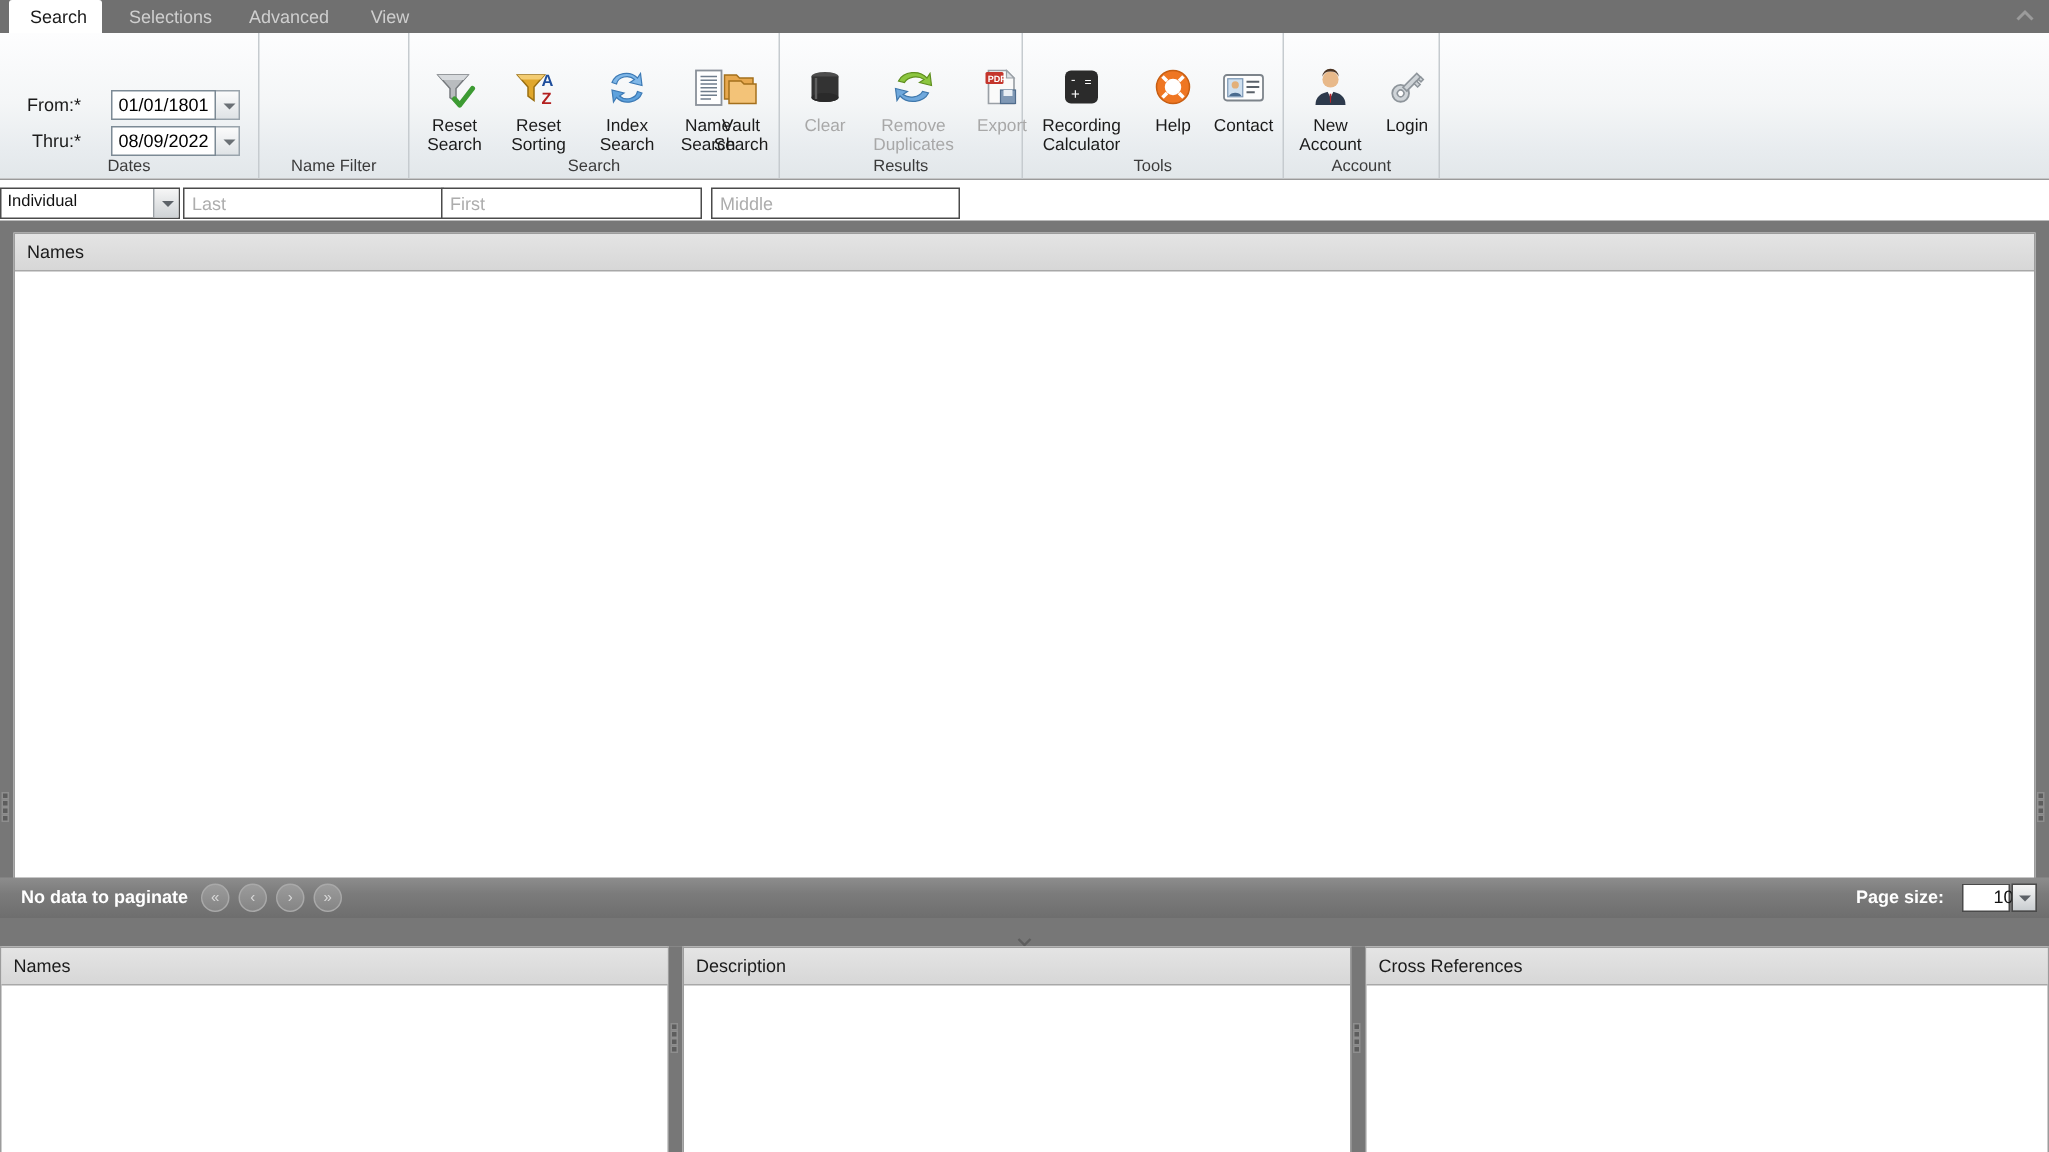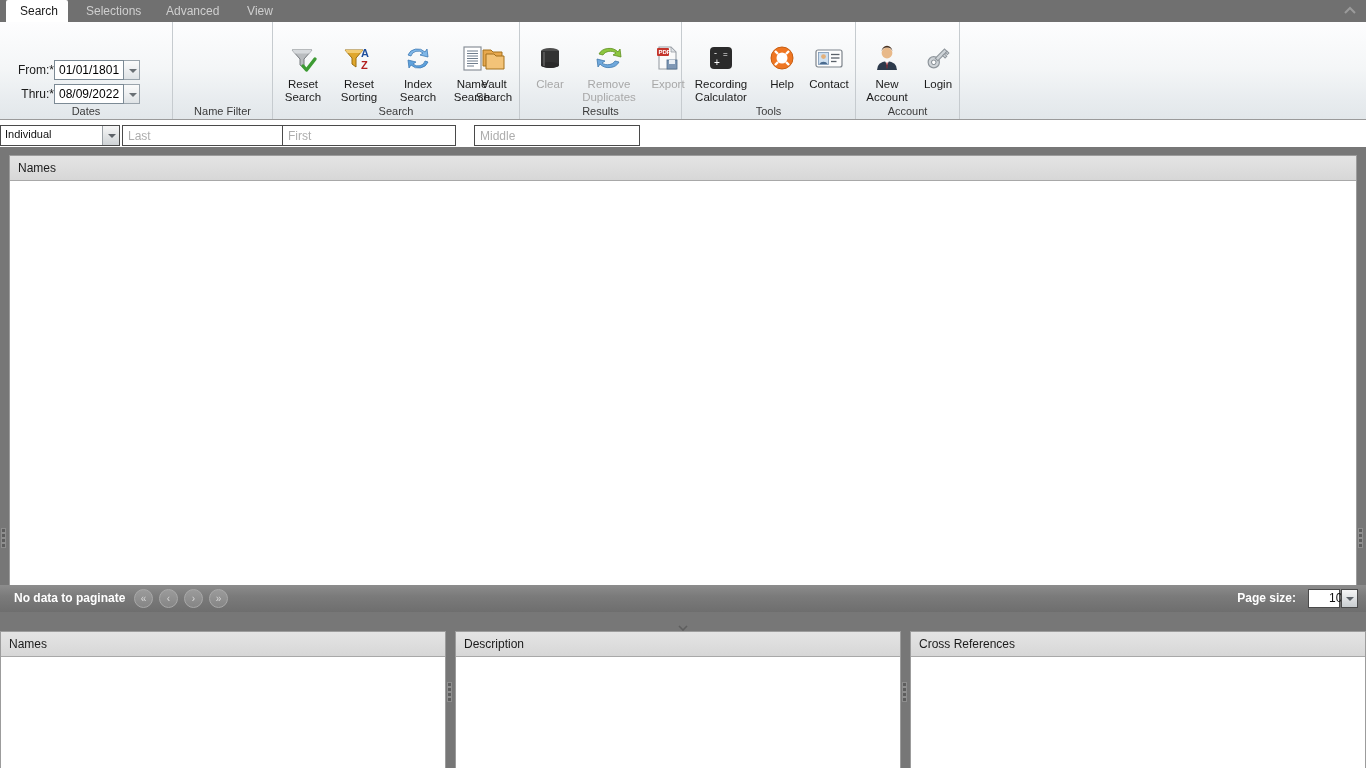--- a/index.html
+++ b/index.html
@@ -43,21 +43,21 @@
   .rgroup-label{
     position:absolute;bottom:2px;left:0;width:100%;
     text-align:center;font-size:11px;color:#3b3b3b;
   }
   .rgroup-body{position:absolute;top:0;left:0;width:100%;height:80px;}
 
   
   .daterow{position:absolute;left:10px;font-size:12px;color:#1b1b1b;}
   .daterow .lbl{display:inline-block;width:44px;text-align:right;vertical-align:middle;}
   .dateinput{
-    display:inline-block;vertical-align:middle;margin-left:0;
+    display:inline-block;vertical-align:middle;margin-left:20px;
     width:70px;height:20px;line-height:19px;
     border:1px solid #7c8a95;background:#fff;
     font-size:12px;color:#000;padding:0 4px;box-sizing:border-box;
   }
   .dspin{
     display:inline-block;vertical-align:middle;
     width:16px;height:20px;box-sizing:border-box;
     border:1px solid #9aa4ac;border-left:none;
     background:linear-gradient(to bottom,#fbfbfb,#dfe3e6);
     position:relative;cursor:pointer;
@@ -414,21 +414,21 @@
     <div class="rgroup-label">Account</div>
   </div>
 </div>
 
 <div class="searchbar">
   <div class="sel-wrap">
     <span class="txt">Individual</span>
     <span class="sel-arrow"></span>
   </div>
   <input class="tinput" style="left: 122px; width: 174px;" placeholder="Last">
-  <input class="tinput" style="left: 282px; width: 174px;" placeholder="First">
+  <input class="tinput" style="left: 294px; width: 174px;" placeholder="First">
   <input class="tinput" style="left: 474px; width: 166px;" placeholder="Middle">
 </div>
 
 <div class="grid-outer">
   <div class="grip-v" style="left:2px;top:380px;">
       <i></i>
       <i></i>
       <i></i>
       <i></i>
     </div>

